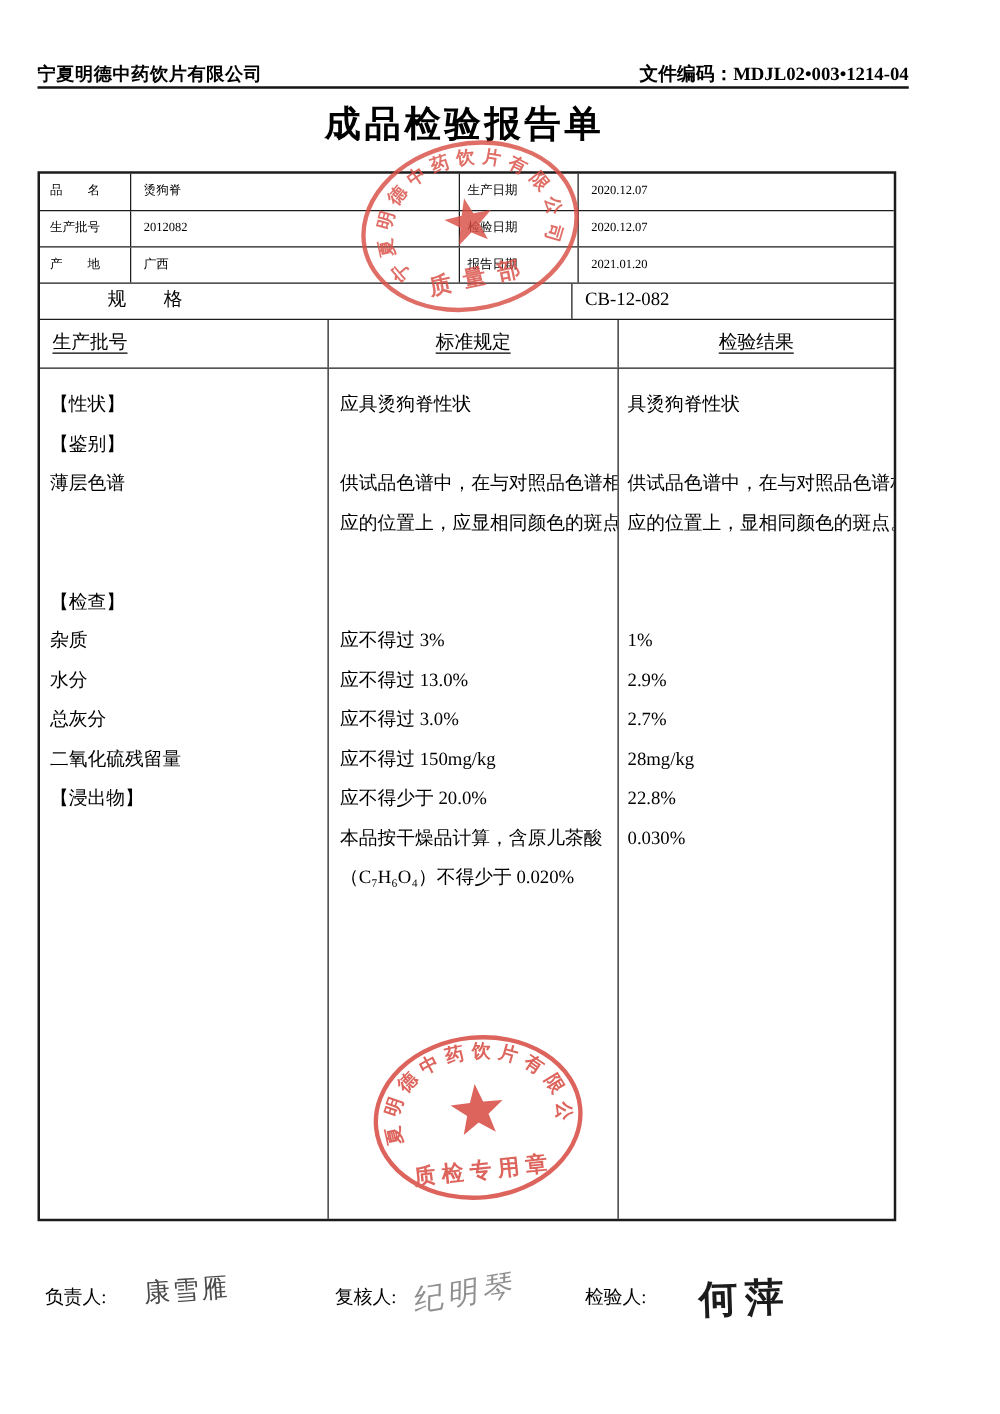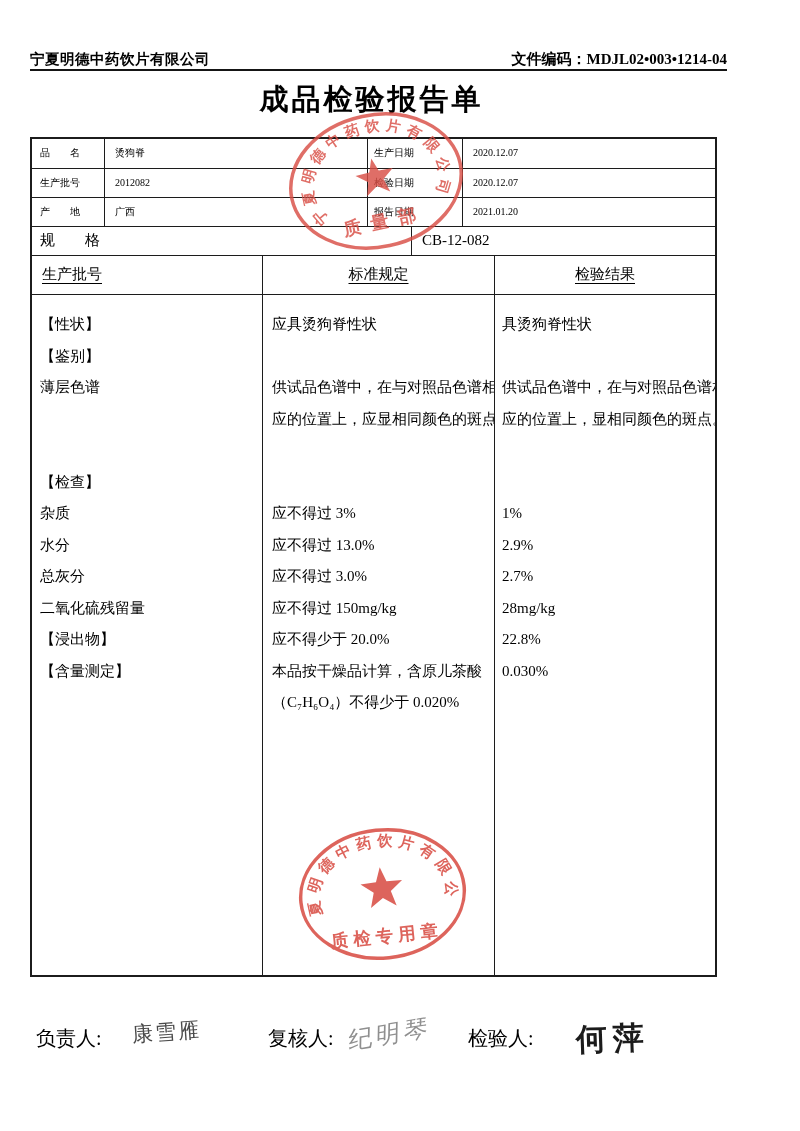--- a/index.html
+++ b/index.html
@@ -19,21 +19,21 @@
   .row{display:flex;box-sizing:border-box;}
   .row + .row{border-top:1.5px solid #1c1c1c;}
   .cell{box-sizing:border-box;overflow:hidden;white-space:nowrap;}
   .cell + .cell{border-left:1.5px solid #1c1c1c;}
   .info-row{height:29px;}
   .info-row .cell{font-size:10px;line-height:27px;}
   .c-label{width:72px;padding-left:8px;}
   .c-value{width:263px;padding-left:10px;}
   .c-label2{width:95px;padding-left:6px;}
   .c-value2{flex:1;padding-left:10px;}
-  .spec-row{height:29px;}
+  .spec-row{height:29px;padding-left:46px;}
   .spec-row .cell{font-size:15px;line-height:27px;}
   .c-speclabel{width:335px;padding-left:8px;}
   .c-speccode{flex:1;padding-left:10px;margin-left:44px;}
   
   .head-row{height:39px;}
   .head-row .cell{font-size:15px;line-height:37px;}
   .h1{width:230px;padding-left:10px;}
   .h2{width:232px;text-align:center;}
   .h3{flex:1;text-align:center;}
   .head-row .cell span{text-decoration:underline;text-underline-offset:4px;}
@@ -47,21 +47,21 @@
   .bcol1 .bline{padding-left:8px;}
   .bcol2 .bline{padding-left:9px;}
   .bcol3 .bline{padding-left:7px;}
   
   .concl-row{height:34px;align-items:center;}
   .concl-row .cell{font-size:15.5px;line-height:32px;padding-left:7px;width:100%;}
   .concl-label{font-weight:bold;}
   
   .sig-area{position:absolute;left:30px;top:1018px;width:683px;height:70px;}
   .sig-group{position:absolute;top:0;white-space:nowrap;}
-  .sig-label{font-size:20px;line-height:40px;vertical-align:top;}
+  .sig-label{font-size:15px;line-height:40px;vertical-align:top;}
   .sig-name{display:inline-block;}
   .sig-g1{left:6px;}
   .sig-g1 .sig-name{font-size:21px;color:#4a4a4a;margin-left:30px;transform:rotate(-4deg);letter-spacing:2px;}
   .sig-g2{left:238px;}
   .sig-g2 .sig-name{font-size:24px;color:#8f8f8f;margin-left:14px;transform:rotate(-9deg) skewX(-10deg);letter-spacing:4px;}
   .sig-g3{left:438px;}
   .sig-g3 .sig-name{font-size:31px;color:#1b1b1b;font-weight:bold;margin-left:42px;transform:rotate(-2deg);letter-spacing:6px;}
   
   .stamp{position:absolute;pointer-events:none;}
   .stamp-top{left:283px;top:108px;width:186px;height:146px;opacity:.82;}
@@ -112,21 +112,20 @@
         <div class="bline">【鉴别】</div>
         <div class="bline">薄层色谱</div>
         <div class="bline"></div>
         <div class="bline"></div>
         <div class="bline">【检查】</div>
         <div class="bline">杂质</div>
         <div class="bline">水分</div>
         <div class="bline">总灰分</div>
         <div class="bline">二氧化硫残留量</div>
         <div class="bline">【浸出物】</div>
-        <div class="bline">【含量测定】</div>
         <div class="bline"></div>
       </div>
     <div class="cell bcol bcol2" id="col-standards">
         <div class="bline">应具烫狗脊性状</div>
         <div class="bline"></div>
         <div class="bline">供试品色谱中，在与对照品色谱相</div>
         <div class="bline">应的位置上，应显相同颜色的斑点。</div>
         <div class="bline"></div>
         <div class="bline"></div>
         <div class="bline">应不得过 3%</div>

